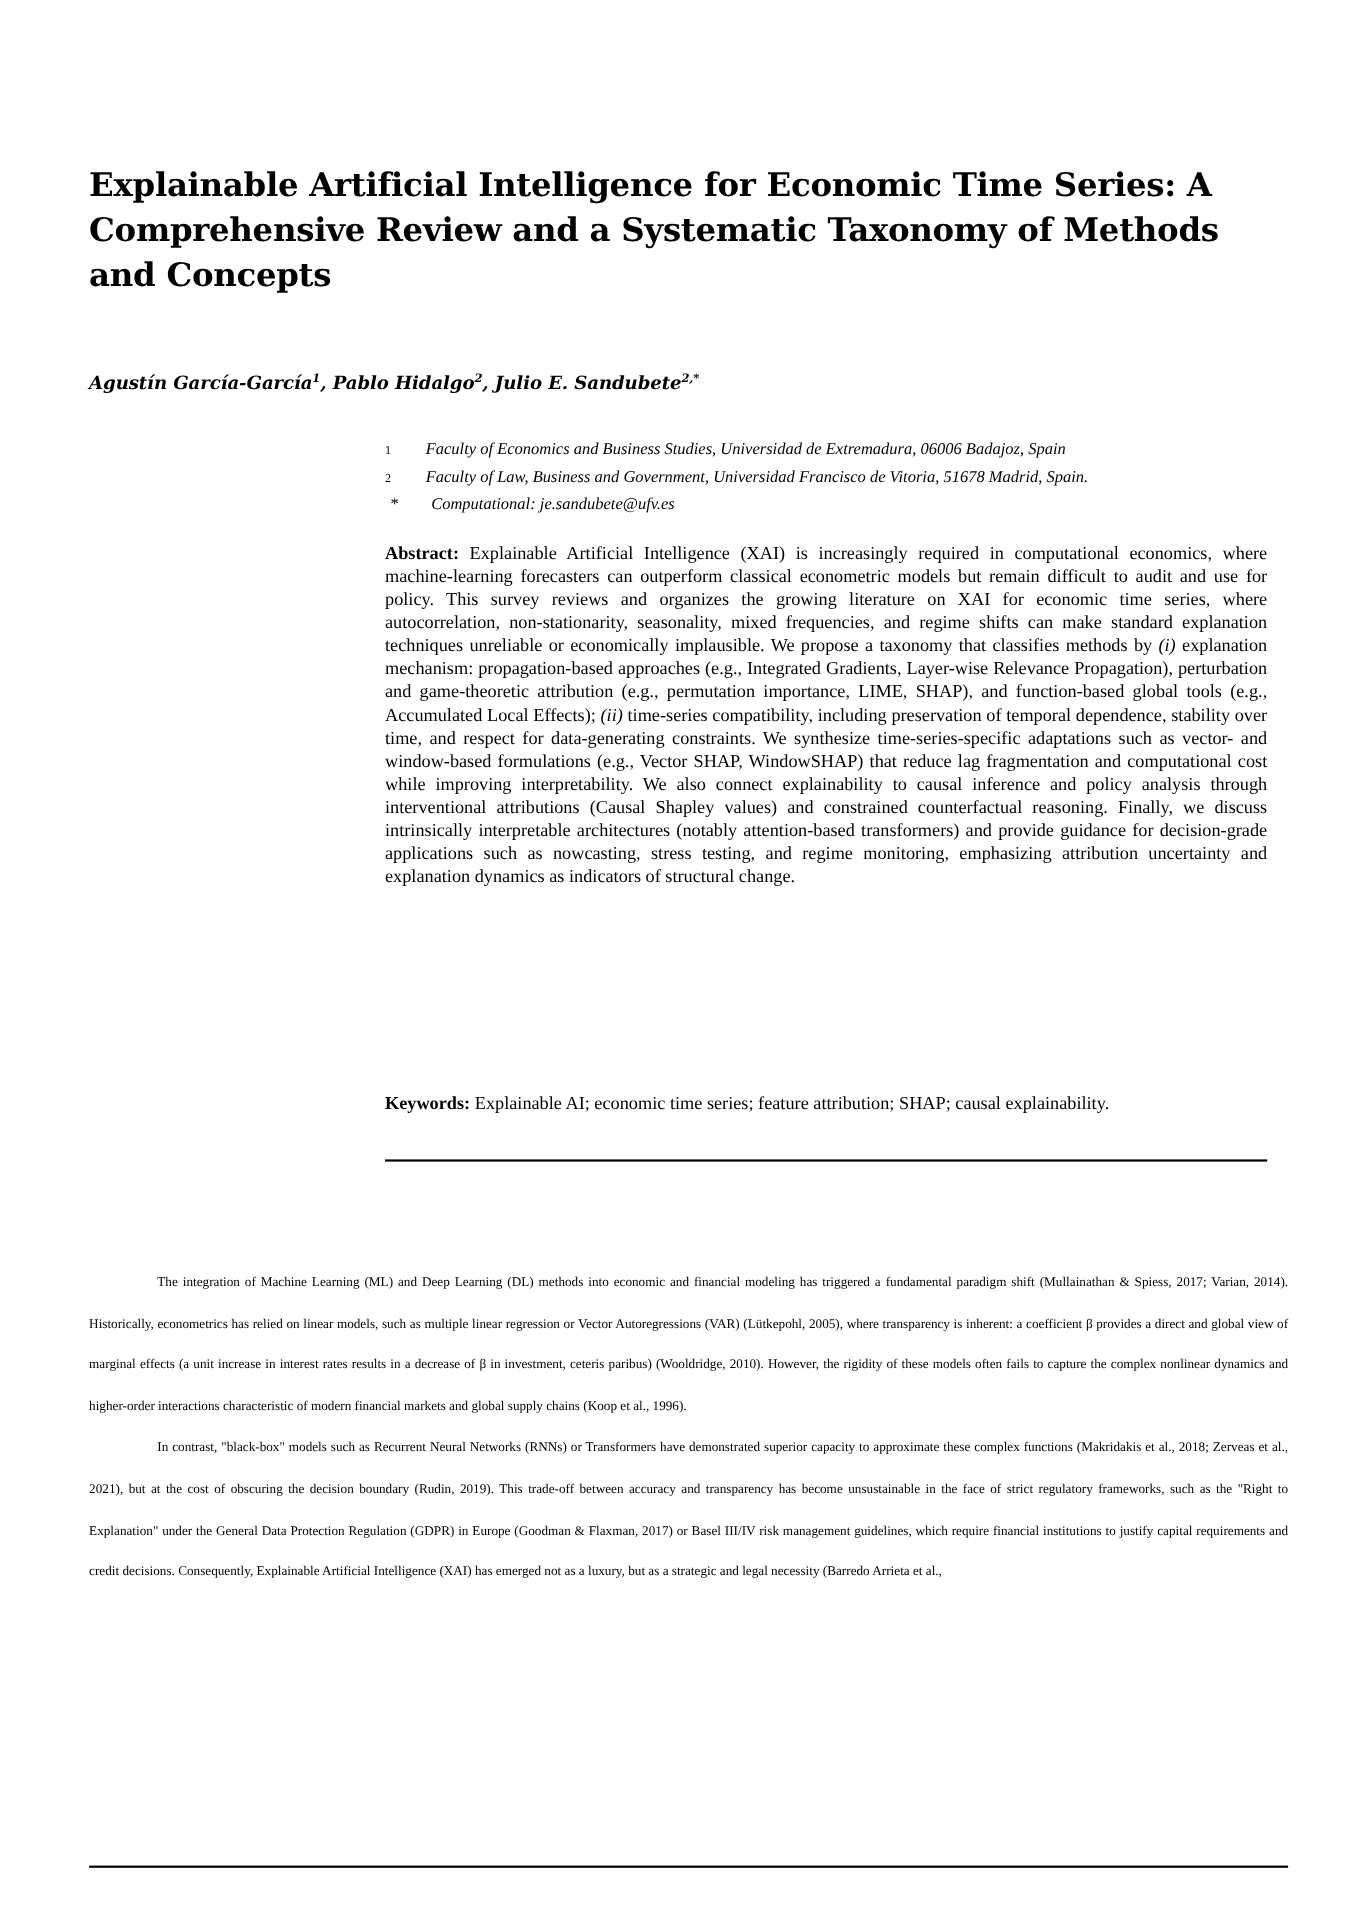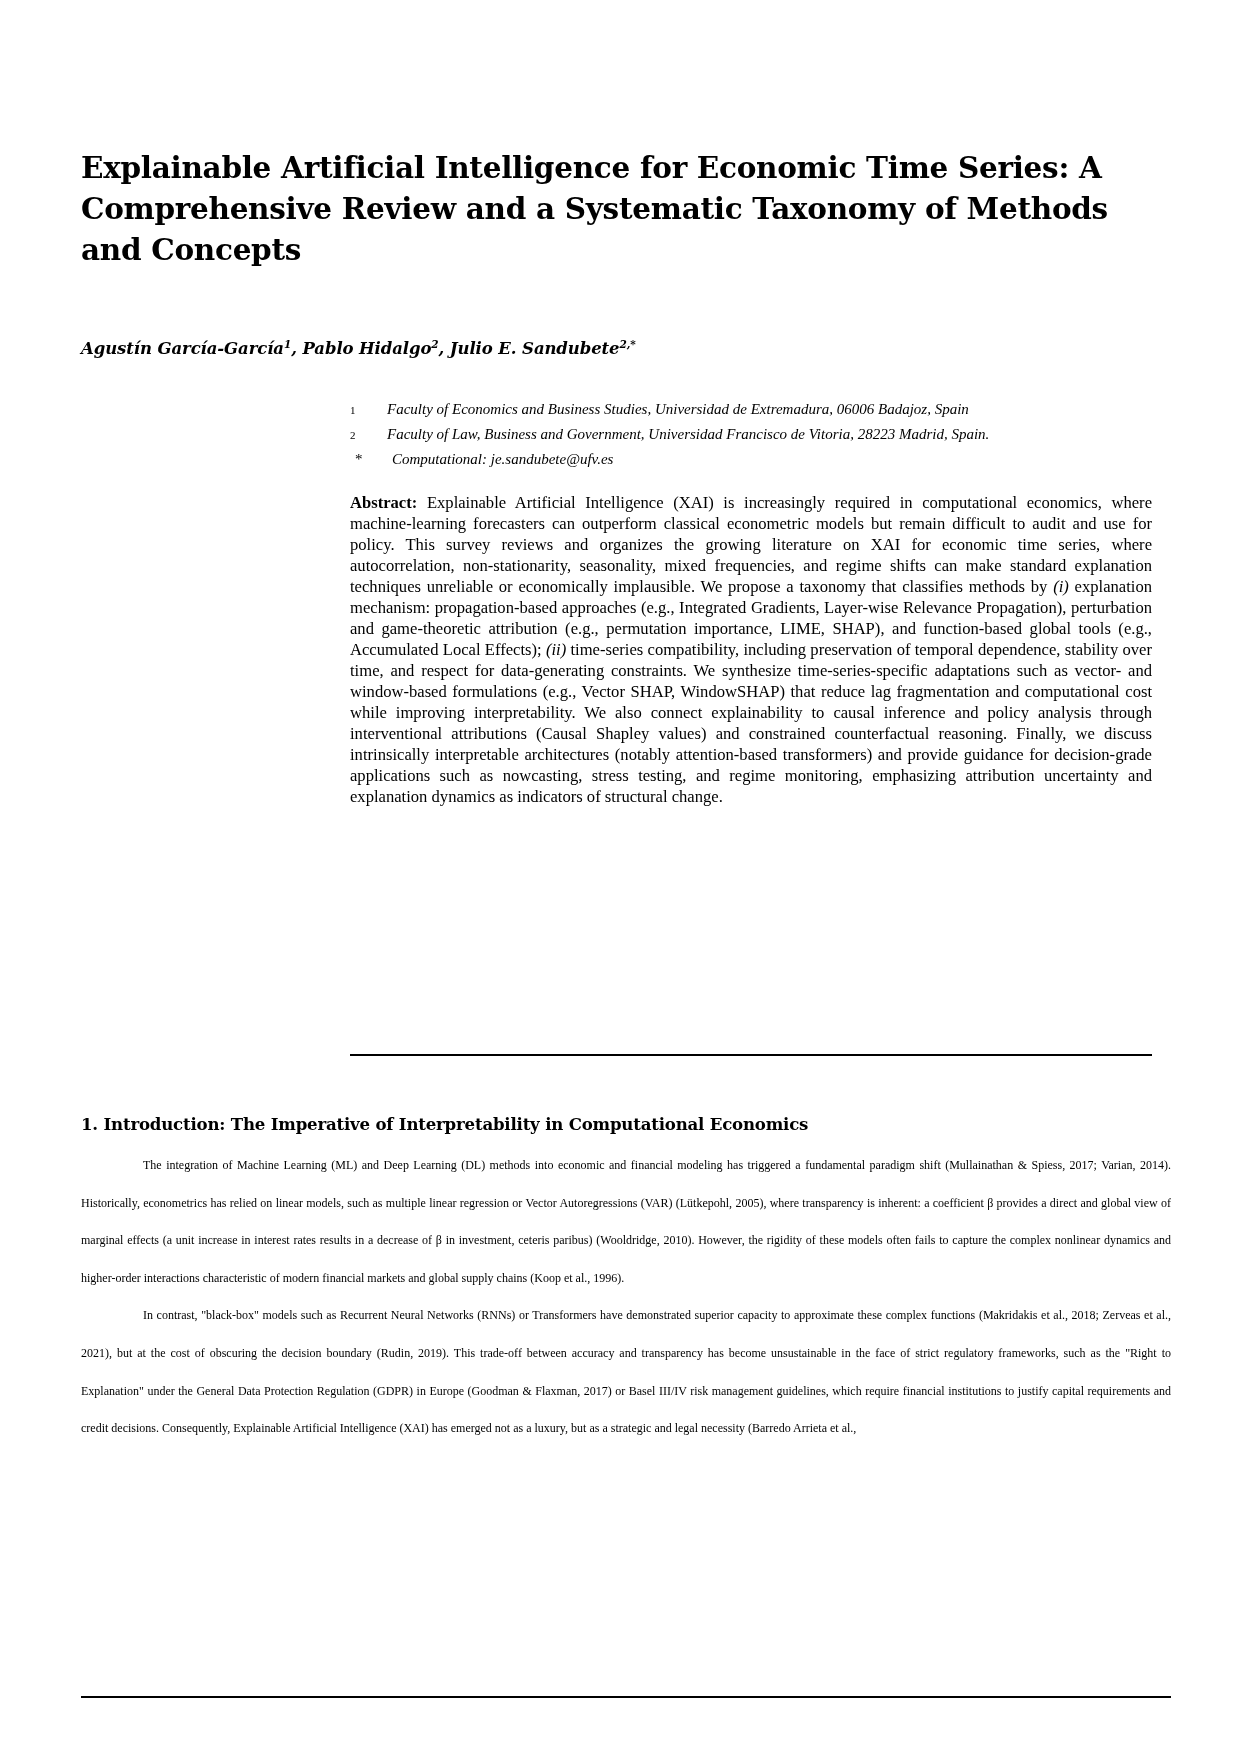--- a/index.html
+++ b/index.html
@@ -185,36 +185,38 @@
     <span>Agustín García-García</span><sup>1</sup><span>,&nbsp;</span><span>Pablo Hidalgo</span><sup>2</sup><span>,&nbsp;</span><span>Julio E. Sandubete</span><sup>2,*</sup>
   </div>
 
   <div class="affiliations">
     <div class="affil-row">
       <span class="affil-mark">1</span>
       <span class="affil-text">Faculty of Economics and Business Studies, Universidad de Extremadura, 06006 Badajoz, Spain</span>
     </div>
     <div class="affil-row">
       <span class="affil-mark">2</span>
-      <span class="affil-text">Faculty of Law, Business and Government, Universidad Francisco de Vitoria, 28223 Madrid, Spain.</span>
+      <span class="affil-text">Faculty of Law, Business and Government, Universidad Francisco de Vitoria, 51678 Madrid, Spain.</span>
     </div>
     <div class="affil-row">
       <span class="affil-mark star">*</span>
       <span class="affil-text">Computational: je.sandubete@ufv.es</span>
     </div>
   </div>
 
   <div class="abstract-block">
     <p class="abstract-text"><b>Abstract:</b><span> Explainable Artificial Intelligence (XAI) is increasingly required in computational economics, where machine-learning forecasters can outperform classical econometric models but remain difficult to audit and use for policy. This survey reviews and organizes the growing literature on XAI for economic time series, where autocorrelation, non-stationarity, seasonality, mixed frequencies, and regime shifts can make standard explanation techniques unreliable or economically implausible. We propose a taxonomy that classifies methods by </span><i>(i)</i><span> explanation mechanism: propagation-based approaches (e.g., Integrated Gradients, Layer-wise Relevance Propagation), perturbation and game-theoretic attribution (e.g., permutation importance, LIME, SHAP), and function-based global tools (e.g., Accumulated Local Effects); </span><i>(ii)</i><span> time-series compatibility, including preservation of temporal dependence, stability over time, and respect for data-generating constraints. We synthesize time-series-specific adaptations such as vector- and window-based formulations (e.g., Vector SHAP, WindowSHAP) that reduce lag fragmentation and computational cost while improving interpretability. We also connect explainability to causal inference and policy analysis through interventional attributions (Causal Shapley values) and constrained counterfactual reasoning. Finally, we discuss intrinsically interpretable architectures (notably attention-based transformers) and provide guidance for decision-grade applications such as nowcasting, stress testing, and regime monitoring, emphasizing attribution uncertainty and explanation dynamics as indicators of structural change.</span></p>
   </div>
 
+  <div class="keywords">
+    <b>Keywords:</b><span> Explainable AI; economic time series; feature attribution; SHAP; causal explainability.</span>
+  </div>
 
   <div class="abstract-rule"></div>
 
-  <div class="section-heading">1. Introduction: The Imperative of Interpretability in Computational Economics</div>
 
   <div class="body-block">
     <p class="body-par">The integration of Machine Learning (ML) and Deep Learning (DL) methods into economic and financial modeling has triggered a fundamental paradigm shift (Mullainathan &amp; Spiess, 2017; Varian, 2014). Historically, econometrics has relied on linear models, such as multiple linear regression or Vector Autoregressions (VAR) (Lütkepohl, 2005), where transparency is inherent: a coefficient β provides a direct and global view of marginal effects (a unit increase in interest rates results in a decrease of β in investment, ceteris paribus) (Wooldridge, 2010). However, the rigidity of these models often fails to capture the complex nonlinear dynamics and higher-order interactions characteristic of modern financial markets and global supply chains (Koop et al., 1996).</p>
     <p class="body-par">In contrast, "black-box" models such as Recurrent Neural Networks (RNNs) or Transformers have demonstrated superior capacity to approximate these complex functions (Makridakis et al., 2018; Zerveas et al., 2021), but at the cost of obscuring the decision boundary (Rudin, 2019). This trade-off between accuracy and transparency has become unsustainable in the face of strict regulatory frameworks, such as the "Right to Explanation" under the General Data Protection Regulation (GDPR) in Europe (Goodman &amp; Flaxman, 2017) or Basel III/IV risk management guidelines, which require financial institutions to justify capital requirements and credit decisions. Consequently, Explainable Artificial Intelligence (XAI) has emerged not as a luxury, but as a strategic and legal necessity (Barredo Arrieta et al.,</p>
   </div>
 
   <div class="footer-rule"></div>
 
 </div>
 

